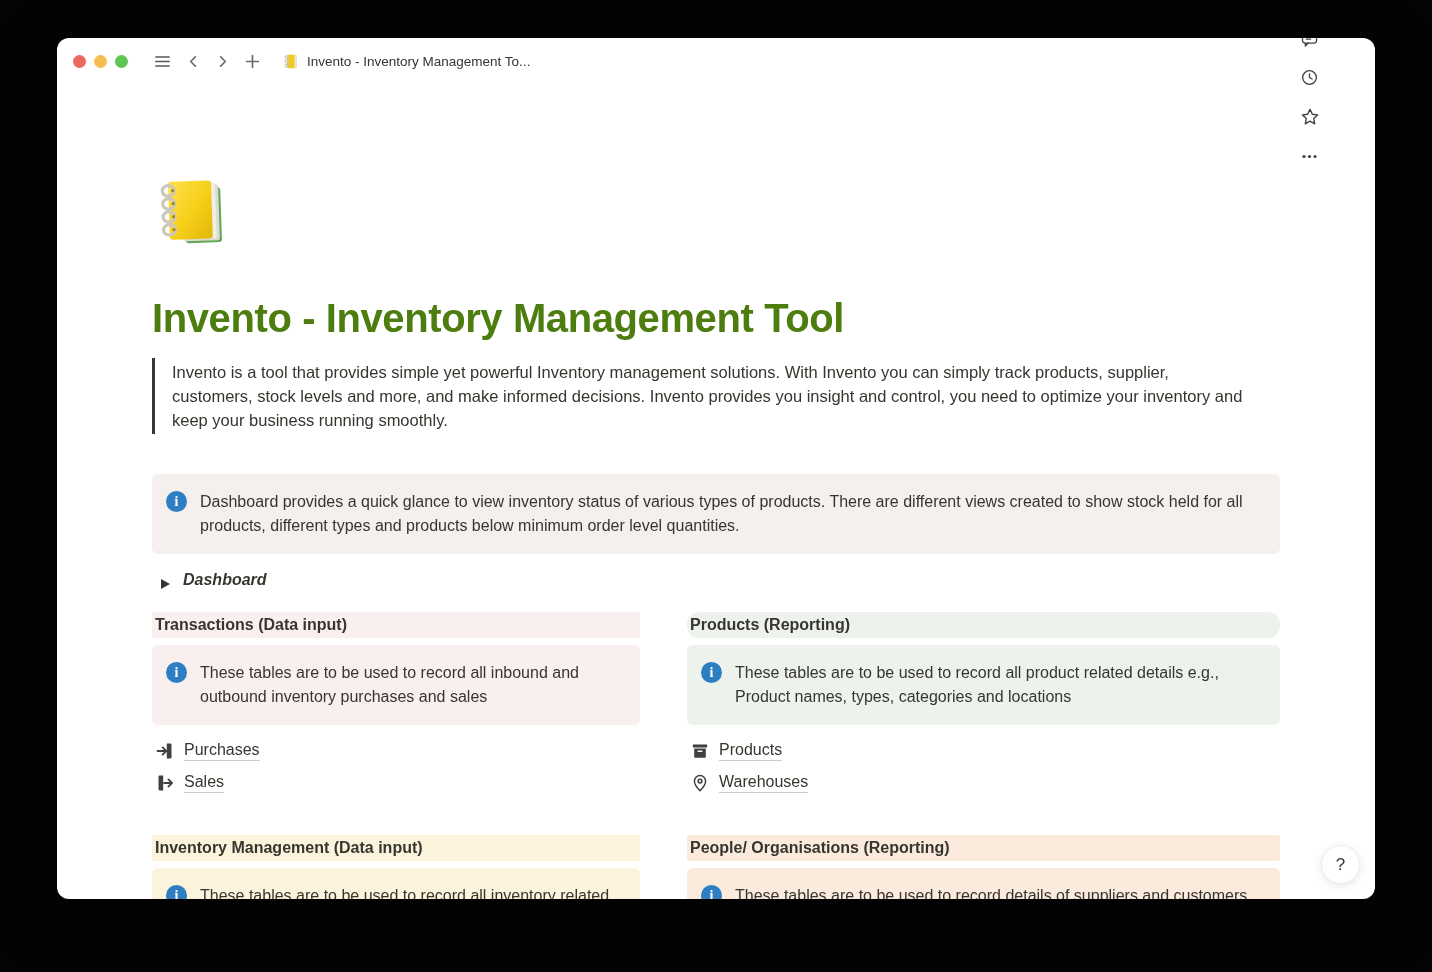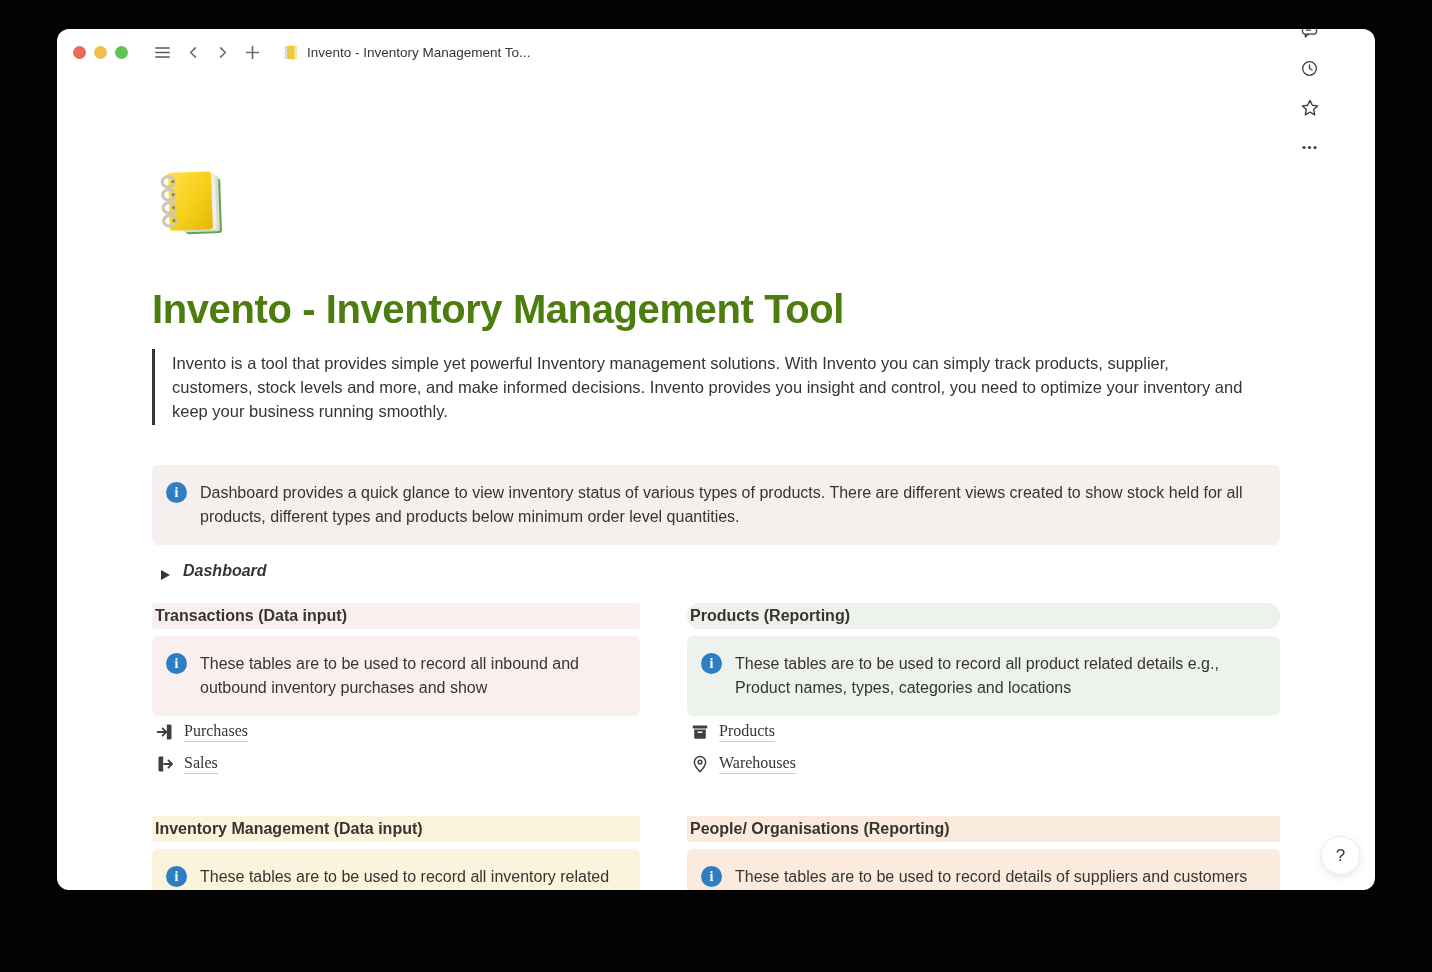--- a/index.html
+++ b/index.html
@@ -2,21 +2,21 @@
 <html><head>
 <meta charset="utf-8">
 <style>
   html,body{margin:0;padding:0;}
   body{
     width:1432px;height:972px;position:relative;background:#040404;
     font-family:"Liberation Sans","DejaVu Sans",sans-serif;color:#37352F;
     -webkit-font-smoothing:antialiased;overflow:hidden;
   }
   .window{
-    position:absolute;left:57px;top:29px;width:1318px;height:861px;
+    position:absolute;left:57px;top:38px;width:1318px;height:861px;
     background:#ffffff;border-radius:12px;overflow:hidden;
     box-shadow:0 18px 60px rgba(0,0,0,.55);
   }
   
   .titlebar{display:flex;align-items:center;height:46px;padding:0 18px 0 16px;}
   .lights{display:flex;gap:8px;margin-right:18px;}
   .light{width:13px;height:13px;border-radius:50%;}
   .tb-btn{display:flex;align-items:center;justify-content:center;margin:0 7px;color:#5f5e5b;}
   .tb-title{display:flex;align-items:center;gap:8px;margin-left:14px;font-size:13.5px;color:#37352F;}
   .tb-right{margin-left:auto;display:flex;align-items:center;gap:20px;flex-direction:column;}
@@ -40,21 +40,21 @@
     flex:none;width:21px;height:21px;border-radius:50%;background:#2E7EC3;
     color:#fff;display:flex;align-items:center;justify-content:center;
     font:700 14px "Liberation Serif",serif;margin-top:1px;
   }
   .toggle{display:flex;align-items:flex-end;margin-top:12px;padding:5px 2px;font-size:16px;font-weight:600;cursor:pointer;width:fit-content;font-style:italic;}
   .tri{width:0;height:0;border-left:9px solid #37352F;border-top:5.5px solid transparent;border-bottom:5.5px solid transparent;margin:0 13px 0 7px;}
   .cols{display:grid;grid-template-columns:488px 593px;column-gap:47px;margin-top:18px;align-items:start;}
   .cols.row2{margin-top:36px;}
   .sec-h{font-size:16px;font-weight:700;padding:4px 8px 4px 3px;border-radius:2px;}
   .sec-callout{margin-top:7px;}
-  .links{font-family:Liberation Serif, serif;}
+  .links{margin-top:10px;}
   .link-row{display:flex;align-items:center;gap:9px;height:32px;padding-left:3px;cursor:pointer;width:fit-content;}
   .link-icon{flex:none;display:flex;align-items:center;color:#41403c;}
   .link-label{font-size:16px;font-weight:500;border-bottom:1px solid #cfcdc7;padding-bottom:1.5px;}
   .help{
     position:absolute;right:15px;bottom:15px;width:37px;height:37px;border-radius:50%;
     background:#fff;border:1px solid #efedeb;box-shadow:0 2px 8px rgba(15,15,15,.1);
     display:flex;align-items:center;justify-content:center;font-size:17px;color:#37352F;cursor:pointer;
   }
 </style>
 </head>
@@ -182,21 +182,21 @@
       <span class="tri"></span>
       <span>Dashboard</span>
     </div>
 
     <div class="cols">
 
       <div>
         <div class="sec-h" style="background: rgb(250, 239, 239);">Transactions (Data input)</div>
         <div class="callout sec-callout" style="background: rgb(250, 239, 239);">
           <span class="info">i</span>
-          <span>These tables are to be used to record all inbound and outbound inventory purchases and show</span>
+          <span>These tables are to be used to record all inbound and outbound inventory purchases and sales</span>
         </div>
         <div class="links">
           <div class="link-row">
             <span class="link-icon">
               <svg width="20" height="20" viewBox="0 0 20 20">
                 <path d="M11.8 2.6h3.6a1.1 1.1 0 0 1 1.1 1.1v12.6a1.1 1.1 0 0 1-1.1 1.1h-3.6z" fill="#41403c"></path>
                 <path d="M2.6 10h8.2" stroke="#41403c" stroke-width="1.8" stroke-linecap="round" fill="none"></path>
                 <path d="M7.6 6.4 11.2 10l-3.6 3.6" stroke="#41403c" stroke-width="1.8" stroke-linecap="round" stroke-linejoin="round" fill="none"></path>
               </svg>
             </span>

